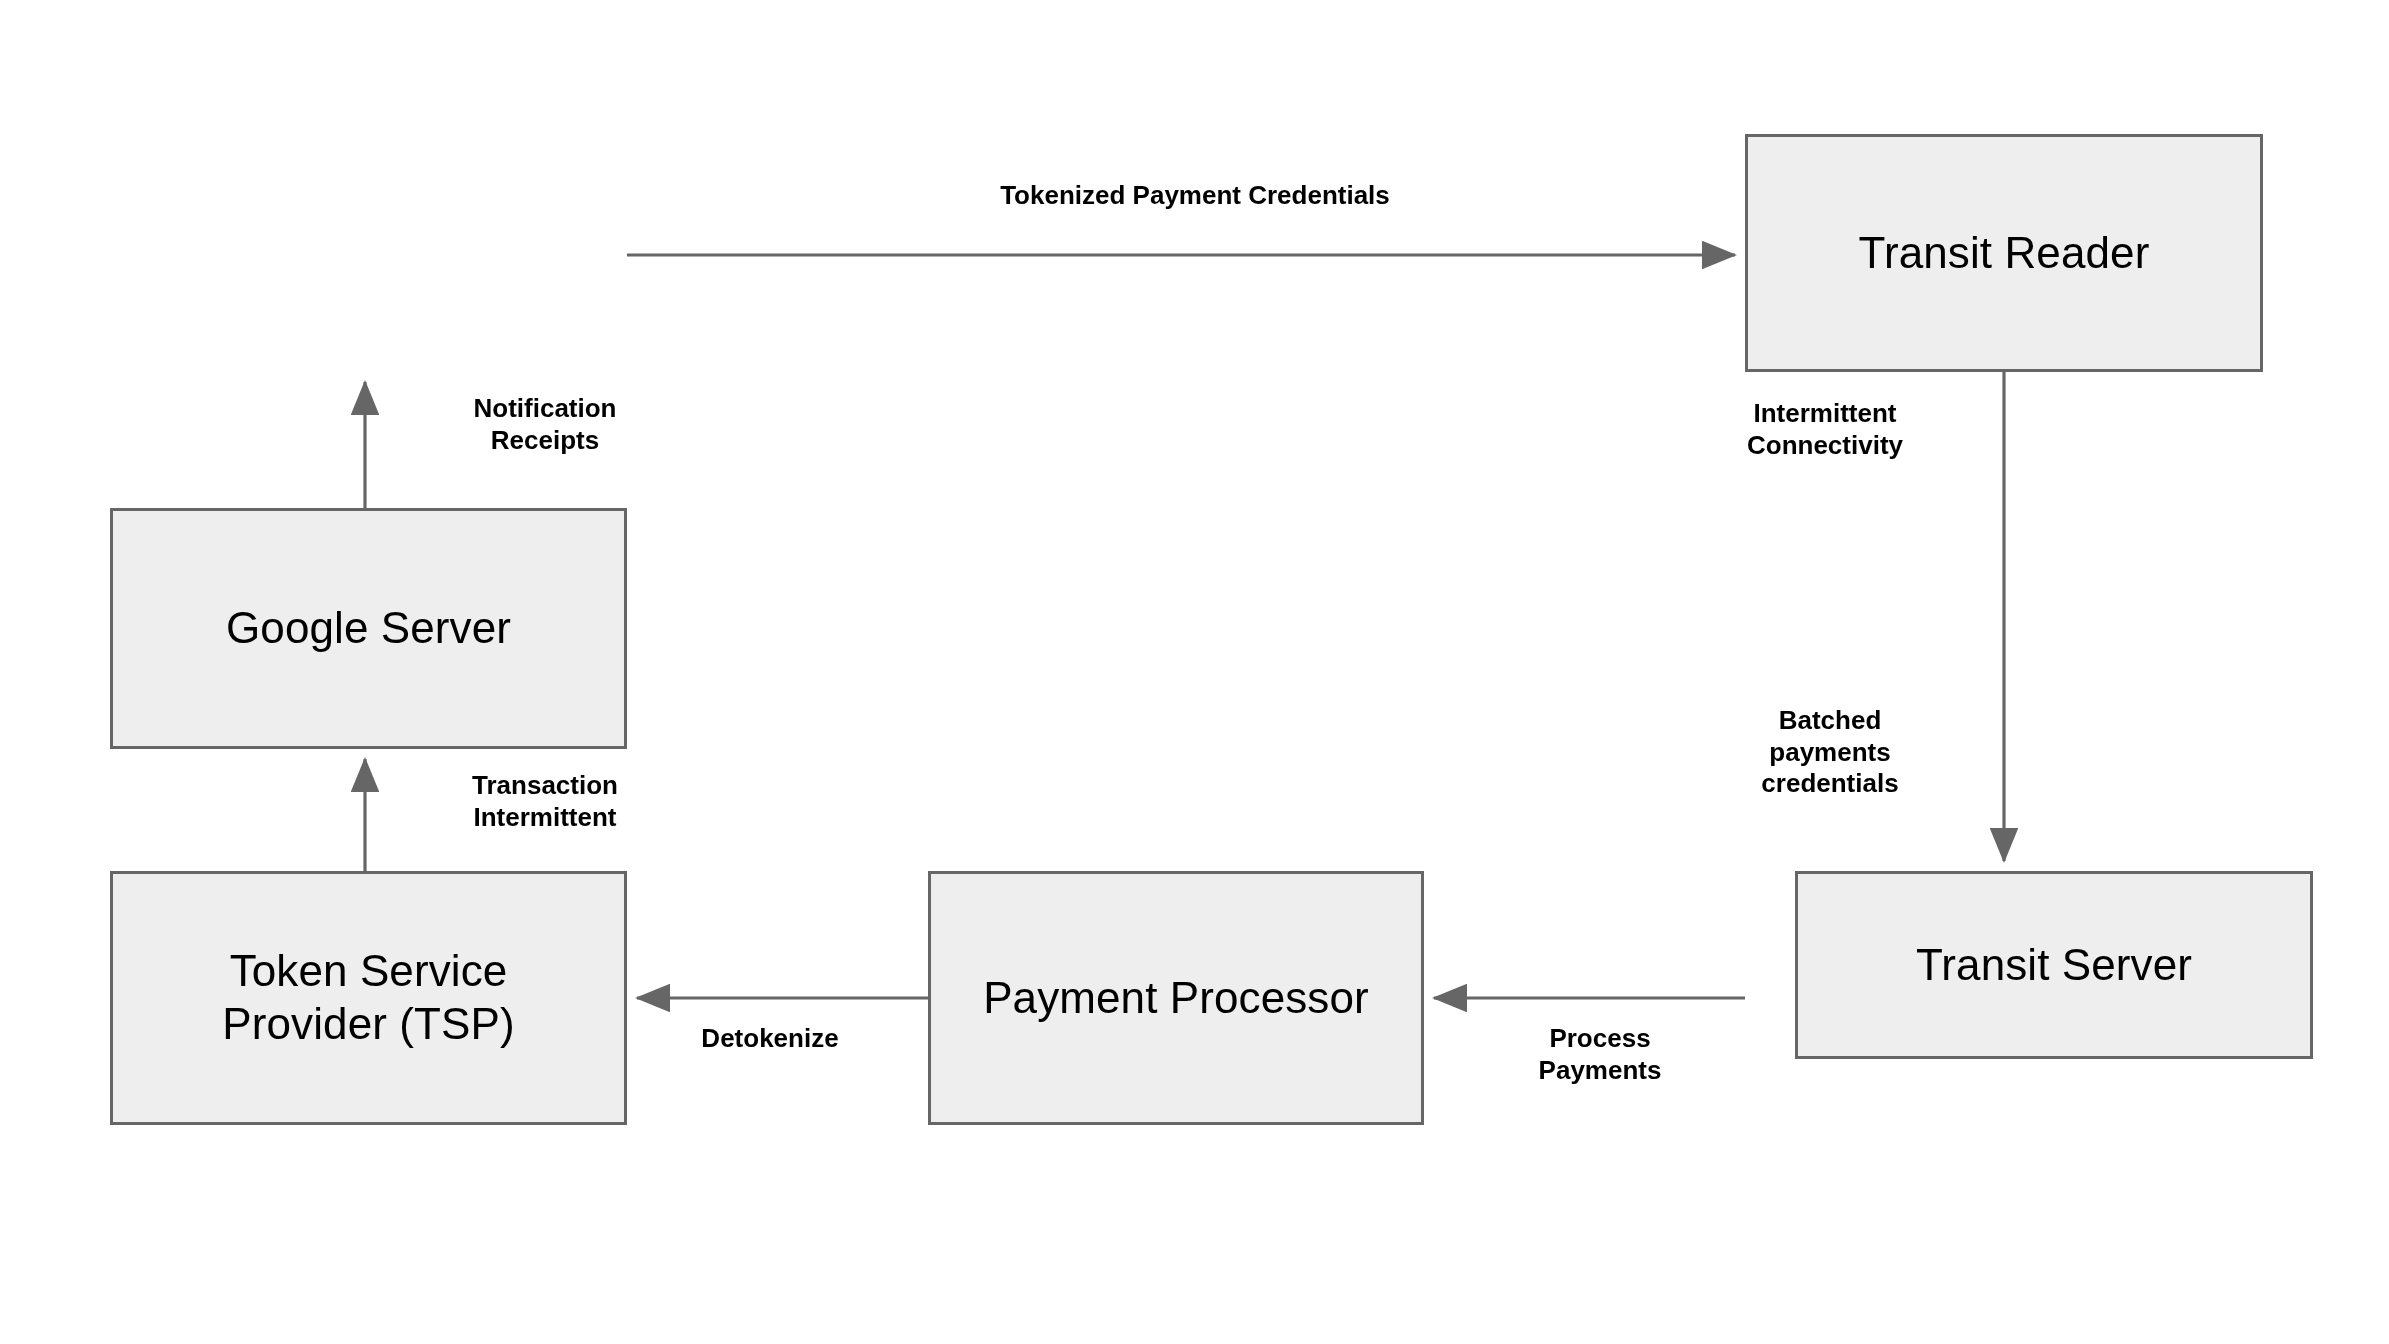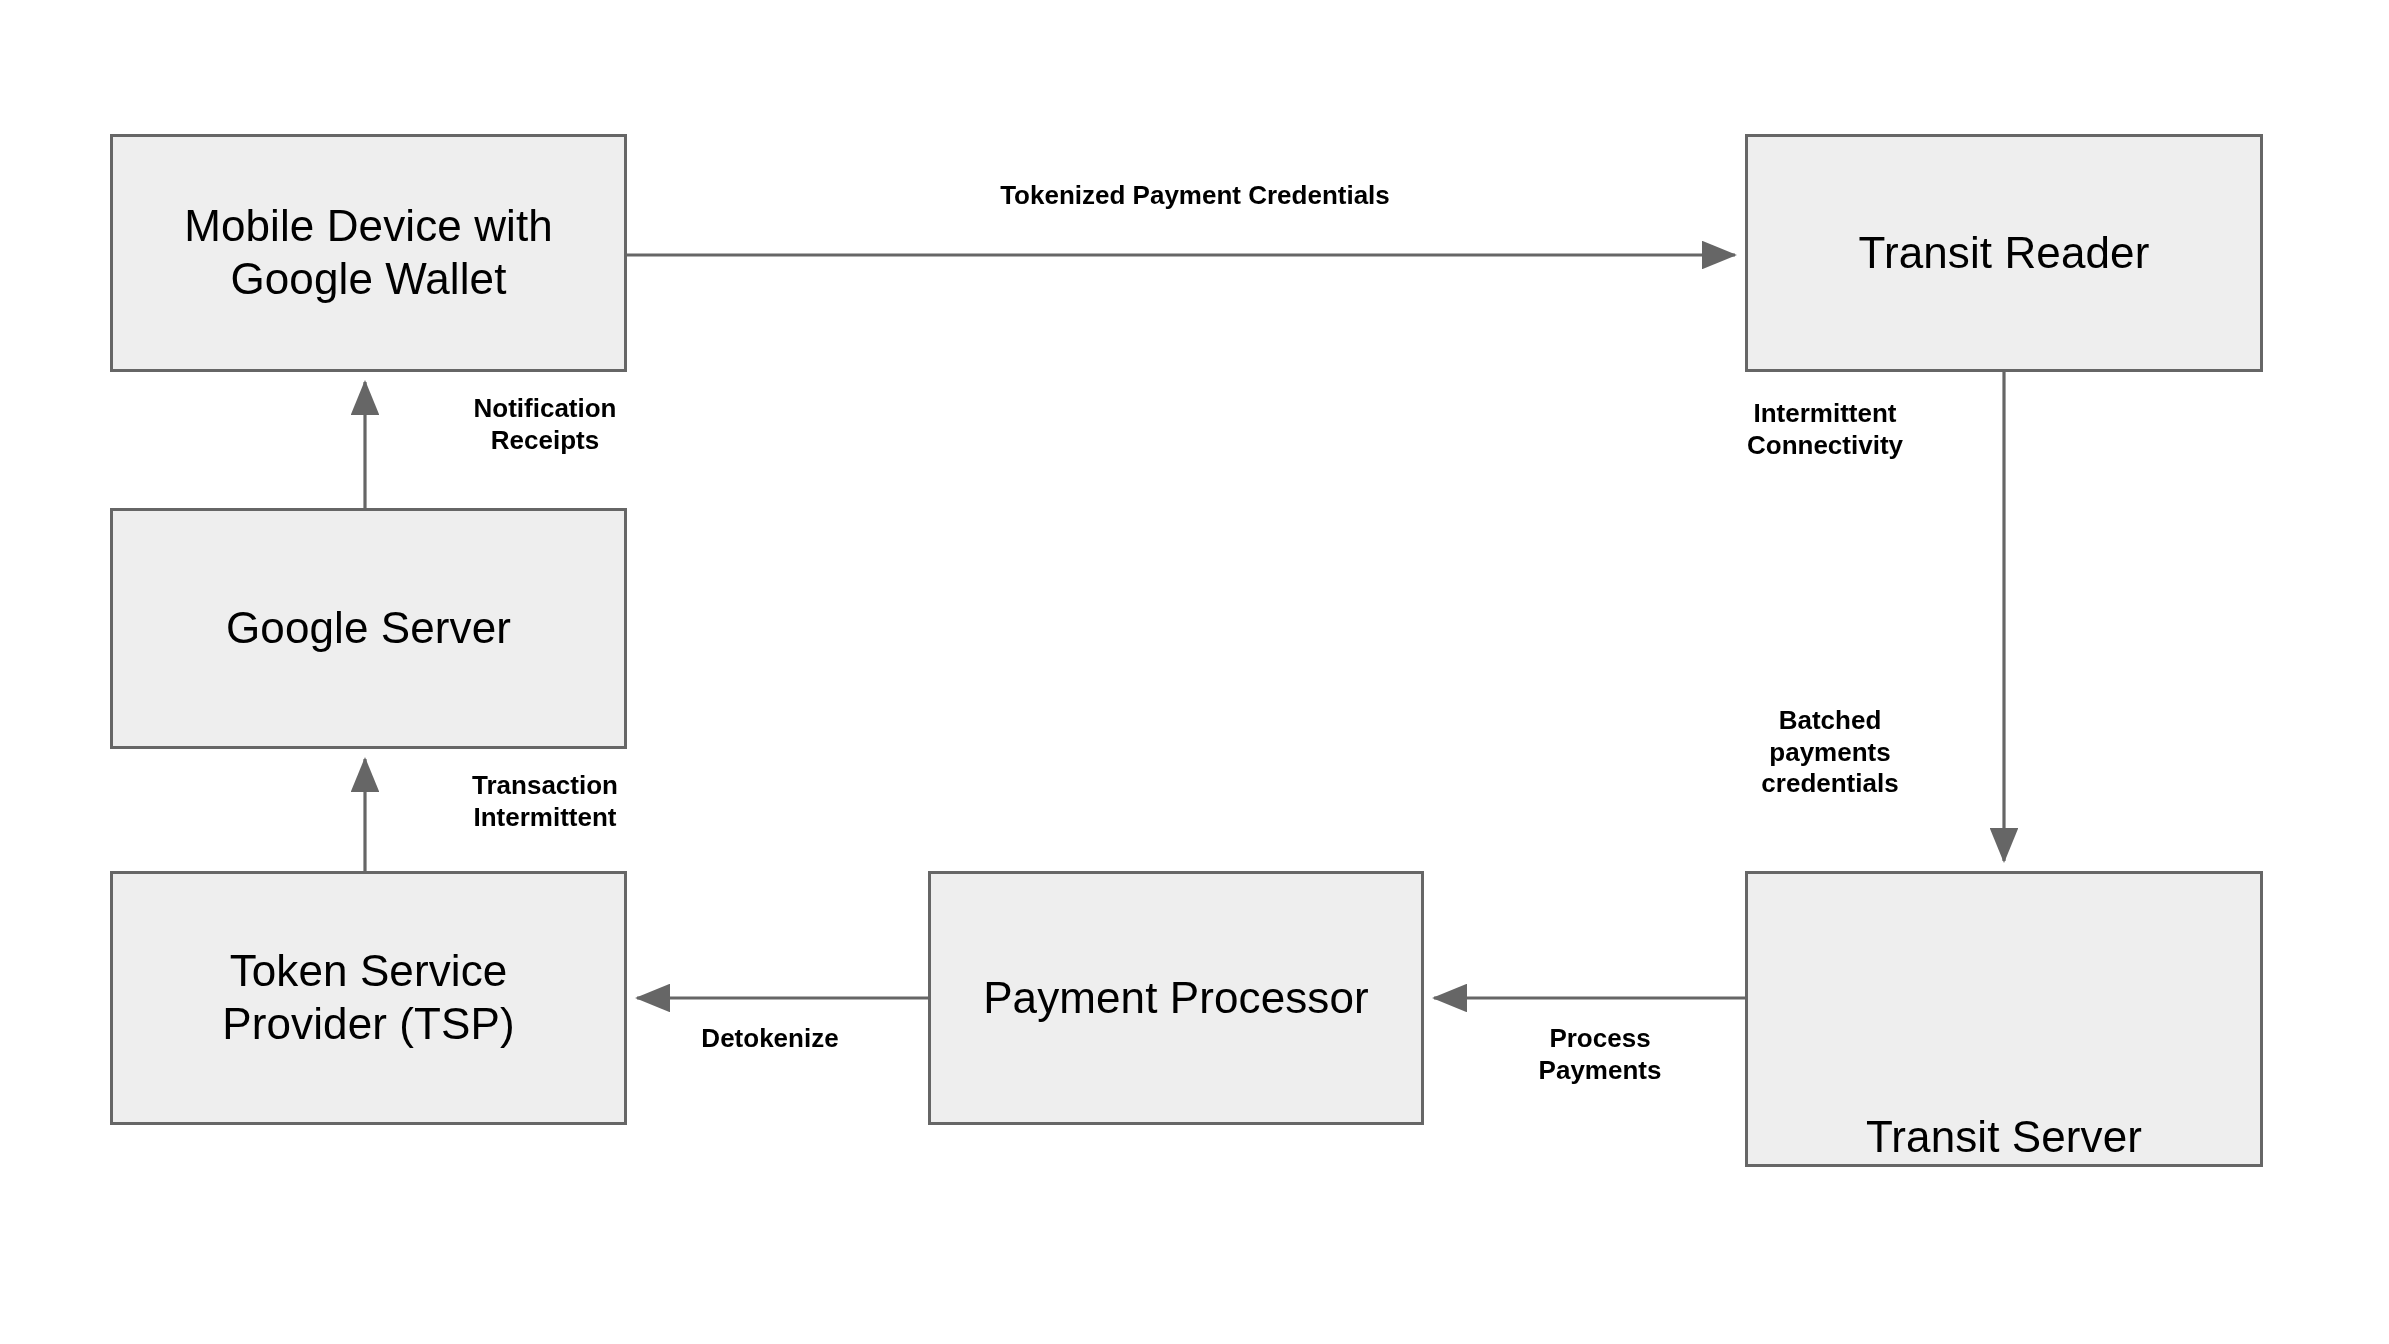--- a/index.html
+++ b/index.html
@@ -56,21 +56,21 @@
   .edge-label.big {
     font-size: 26px;
   }
 
   
   #node-mobile-device      { left: 110px;  top: 134px; width: 517px; height: 238px; }
   #node-transit-reader     { left: 1745px; top: 134px; width: 518px; height: 238px; }
   #node-google-server      { left: 110px;  top: 508px; width: 517px; height: 241px; }
   #node-token-service      { left: 110px;  top: 871px; width: 517px; height: 254px; }
   #node-payment-processor  { left: 928px;  top: 871px; width: 496px; height: 254px; }
-  #node-transit-server     { left: 1745px; top: 871px; width: 518px; height: 296px; align-items: flex-end; }
+  #node-transit-server     { left: 1795px; top: 871px; width: 518px; height: 188px; }
 
   
   #lbl-tokenized-payment-credentials { left: 845px;  top: 180px; width: 700px; }
   #lbl-notification-receipts         { left: 395px;  top: 393px; width: 300px; }
   #lbl-transaction-notification      { left: 395px;  top: 770px; width: 300px; }
   #lbl-detokenize                    { left: 660px;  top: 1023px; width: 220px; }
   #lbl-process-payments              { left: 1490px; top: 1023px; width: 220px; }
   #lbl-intermittent-connectivity     { left: 1690px; top: 398px; width: 270px; }
   #lbl-batched-payments-credentials  { left: 1700px; top: 705px; width: 260px; }
 </style>
@@ -104,24 +104,20 @@
 
     <g>
       <line x1="365" y1="871" x2="365" y2="759" stroke="#666666" stroke-width="3.2" marker-end="url(#arrow)"></line>
     </g>
 
     <g>
       <line x1="365" y1="508" x2="365" y2="382" stroke="#666666" stroke-width="3.2" marker-end="url(#arrow)"></line>
     </g>
   </svg>
 
-  <div class="node" id="node-mobile-device">
-    <span class="node-label">Mobile Device with
-Google Wallet</span>
-  </div>
 
   <div class="node" id="node-transit-reader">
     <span class="node-label">Transit Reader</span>
   </div>
 
   <div class="node" id="node-google-server">
     <span class="node-label">Google Server</span>
   </div>
 
   <div class="node" id="node-token-service">

